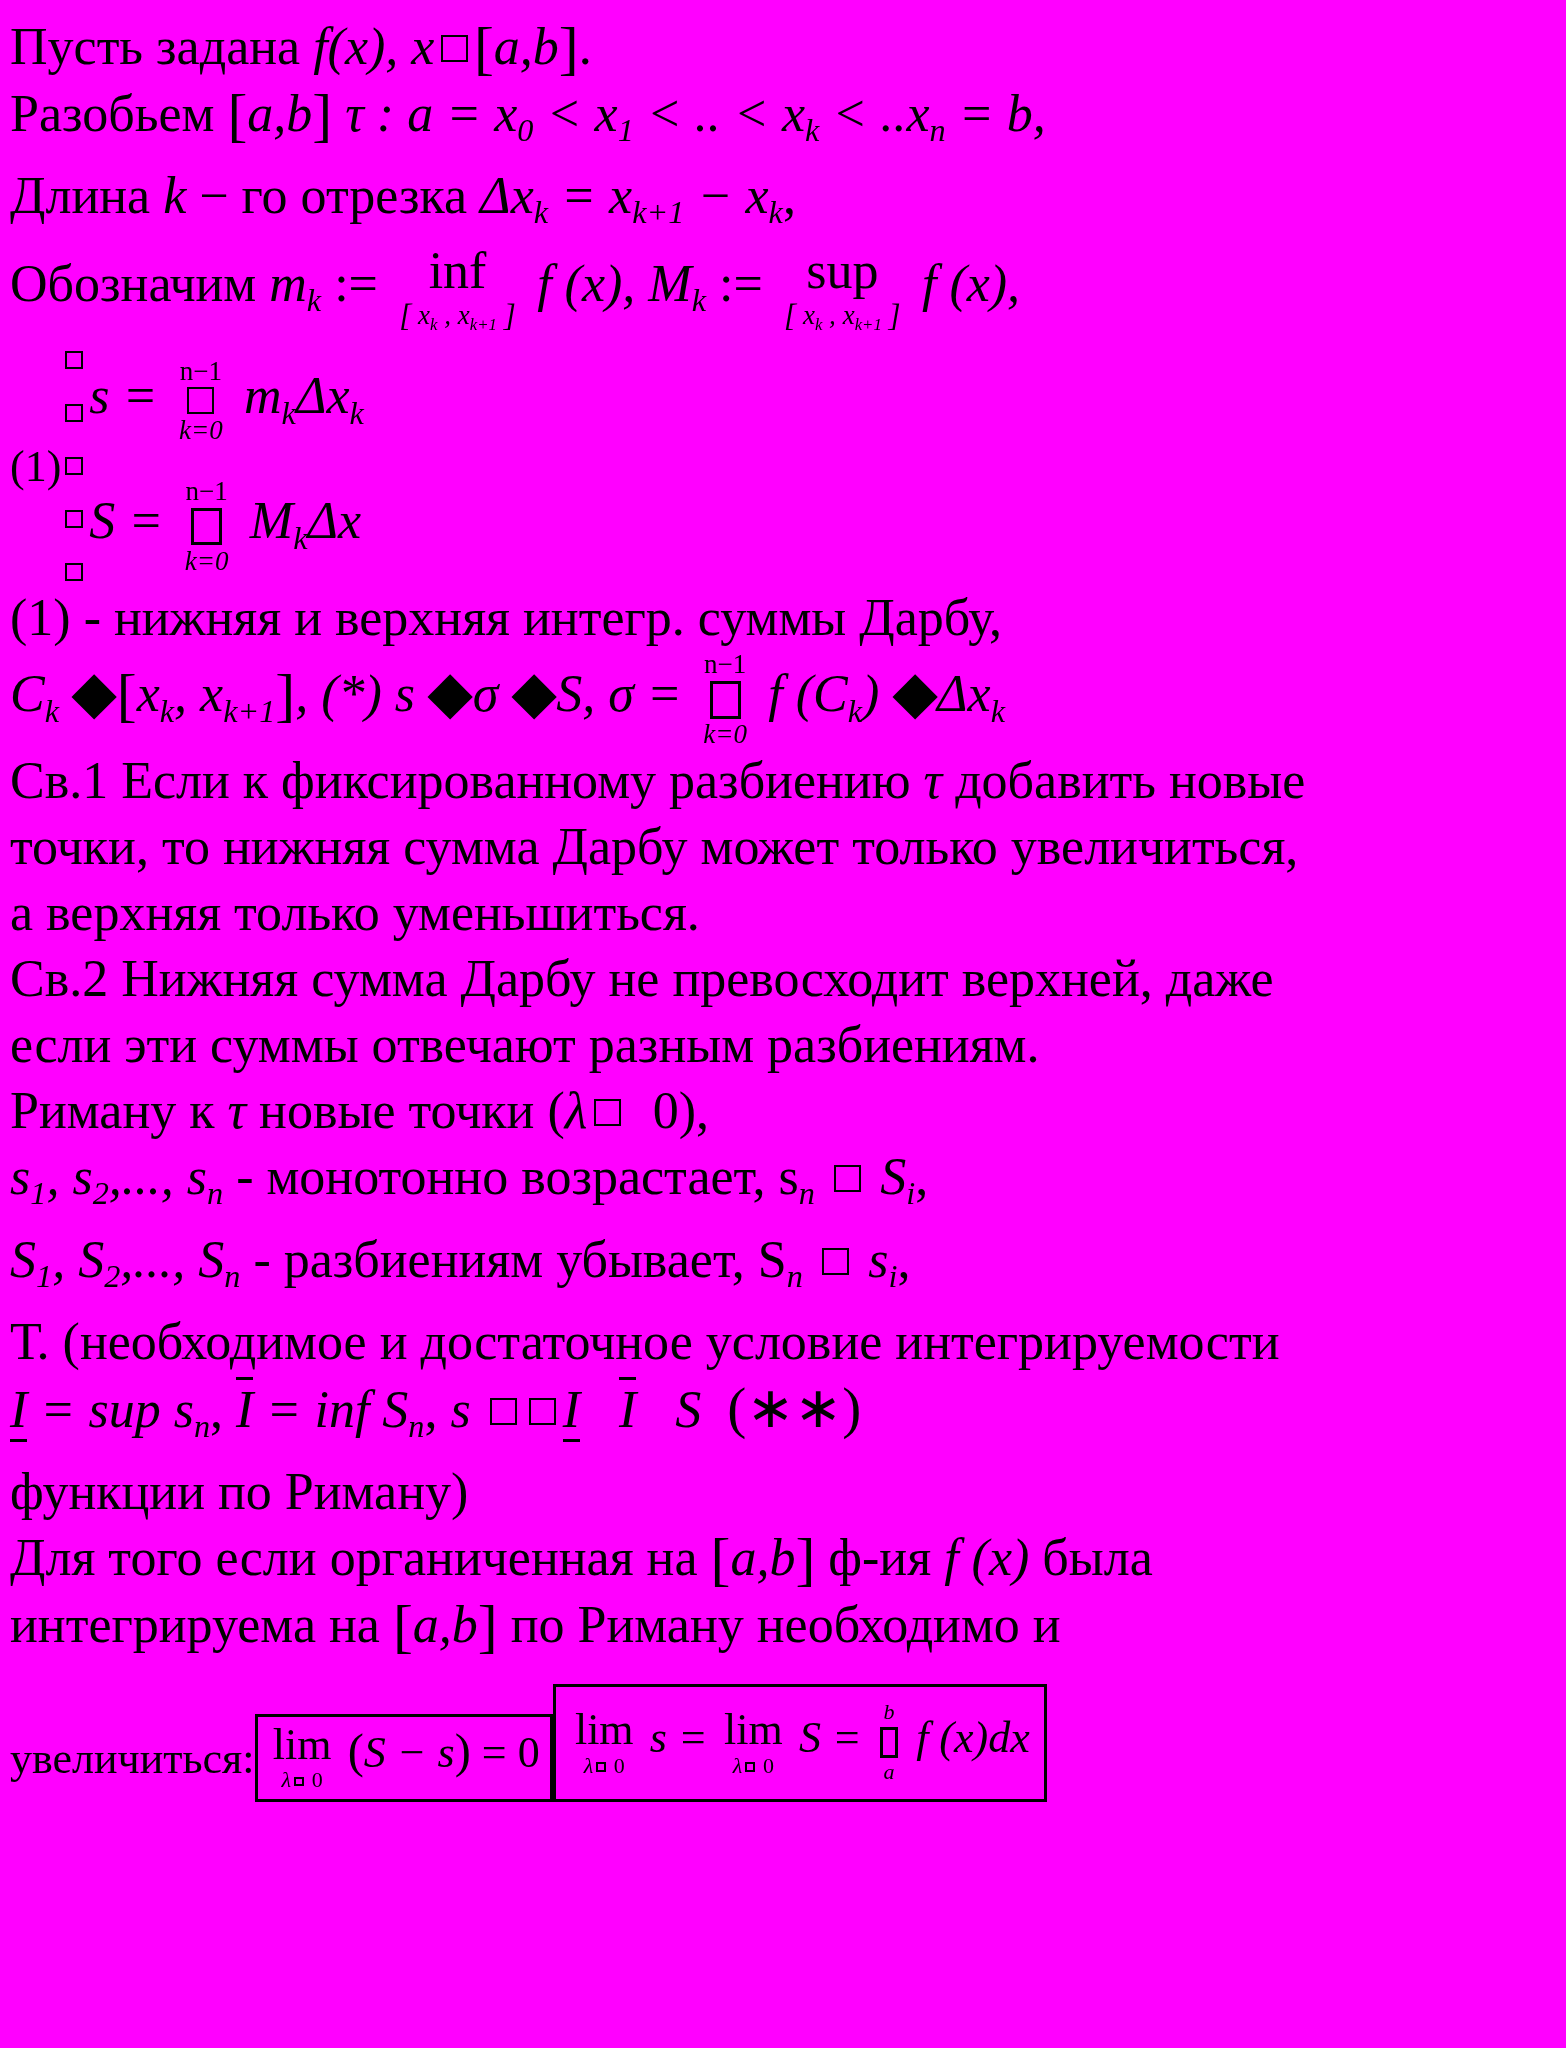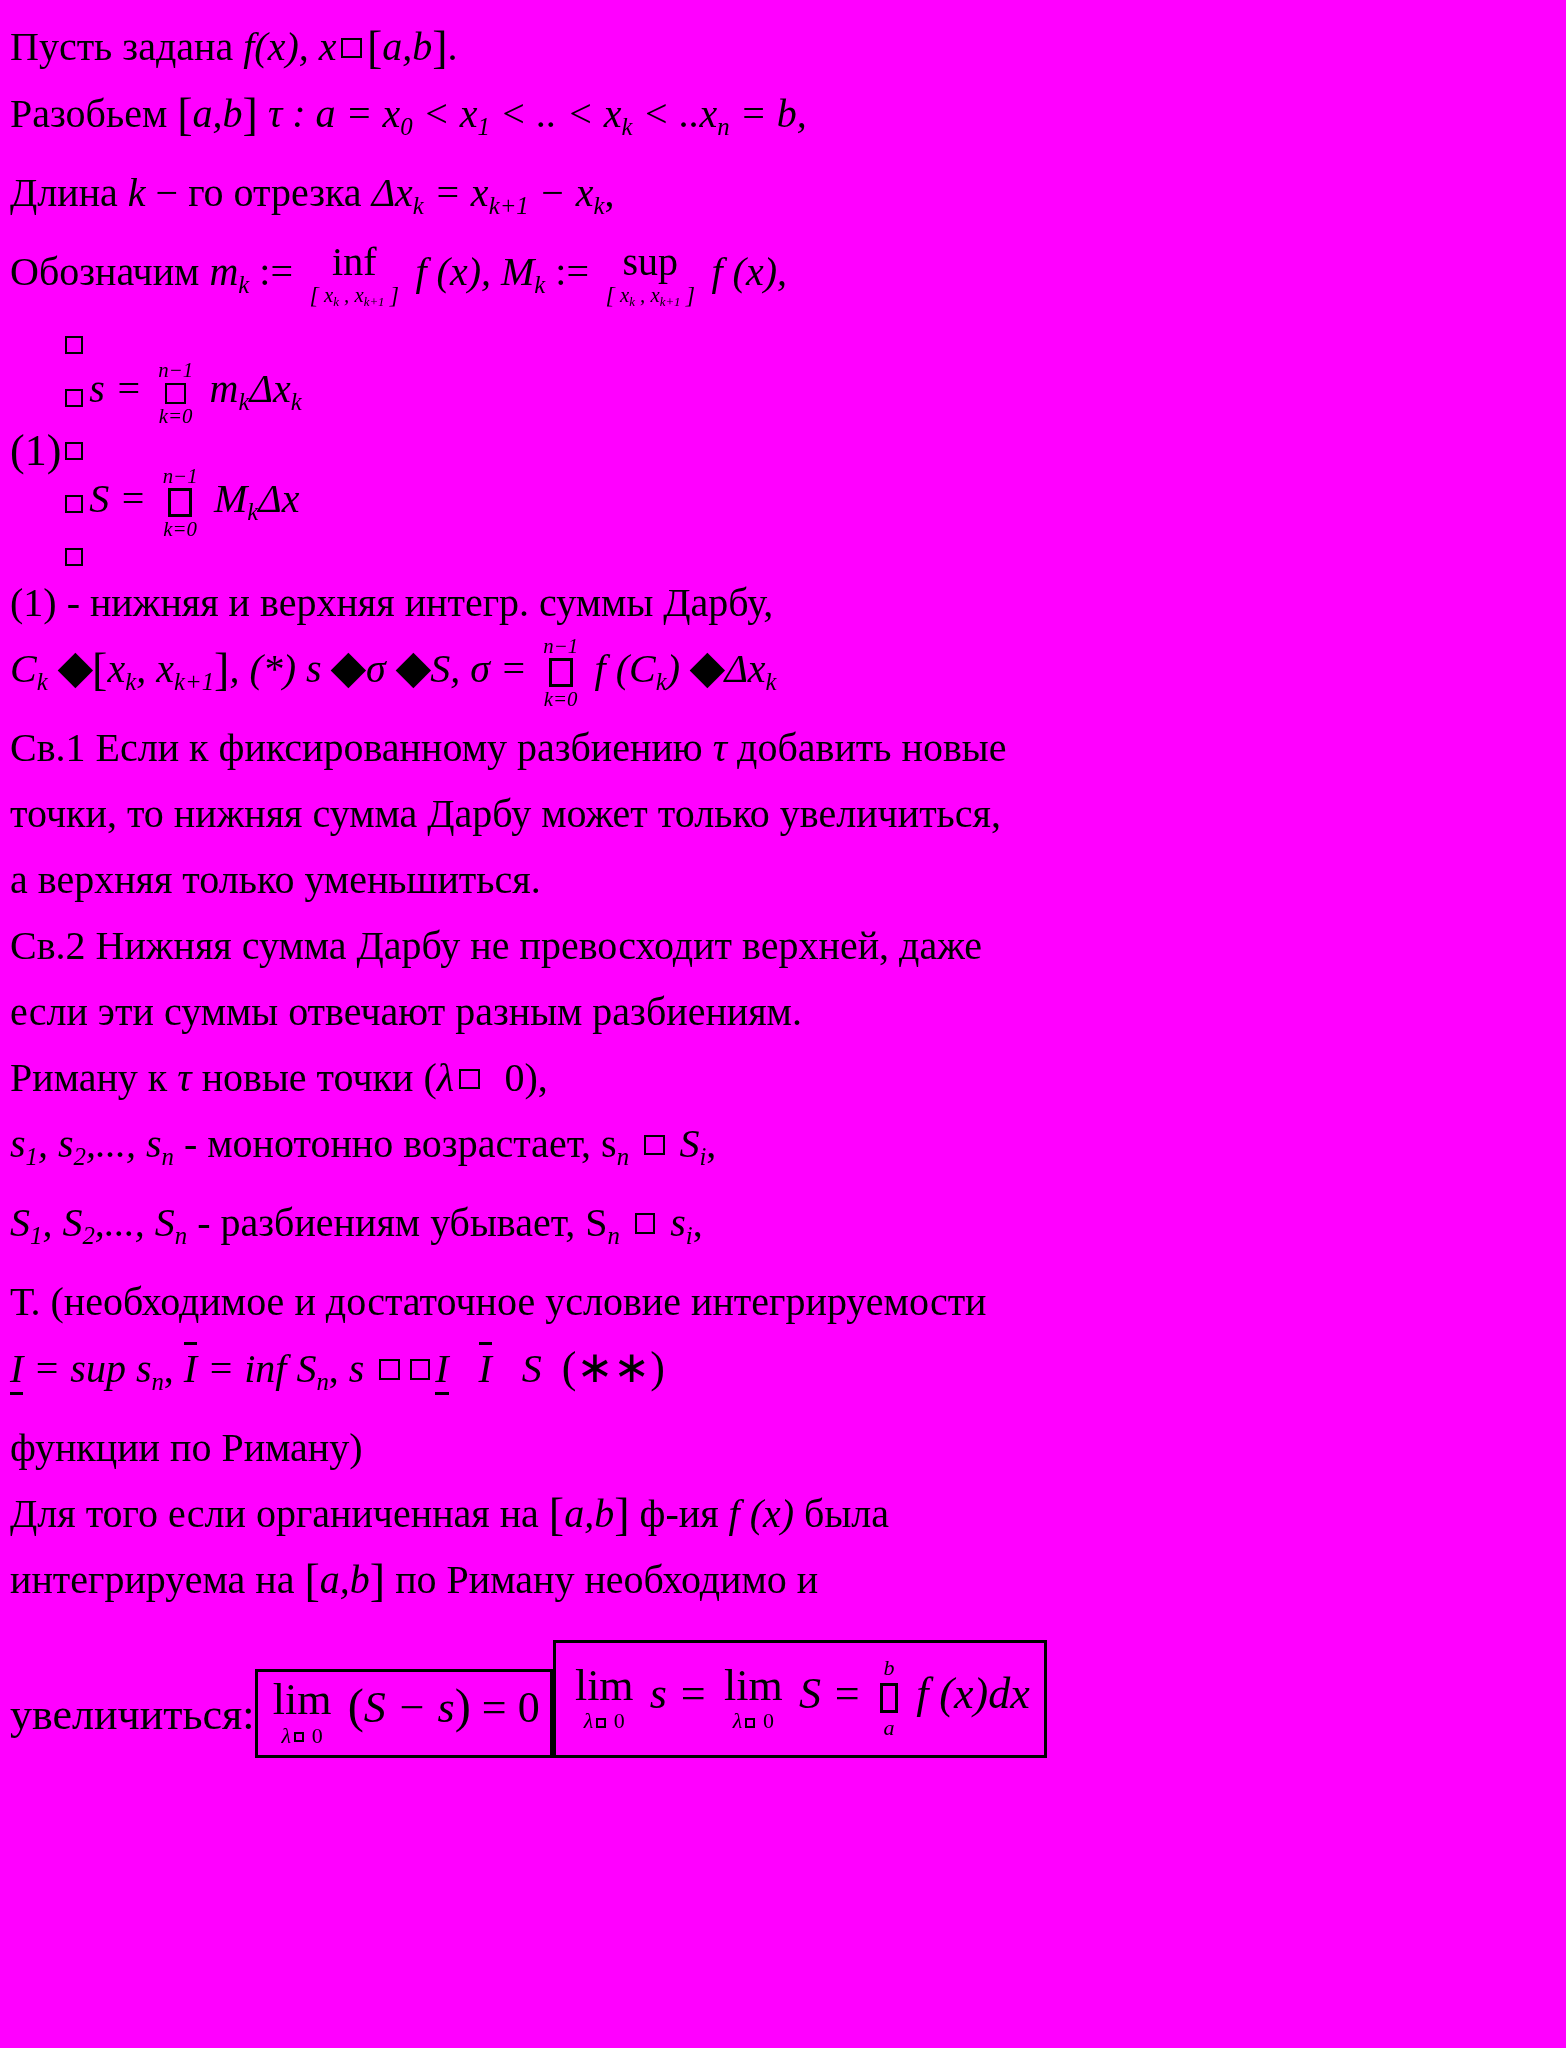--- a/index.html
+++ b/index.html
@@ -15,21 +15,21 @@
     overflow: hidden;
   }
   .page {
     position: relative;
     width: 1566px;
     height: 2048px;
     padding: 14px 0 0 10px;
     box-sizing: border-box;
   }
   .line {
-    font-size: 40px;
+    font-size: 52px;
     line-height: 66px;
     white-space: nowrap;
   }
   .it { font-style: italic; }
   .sub {
     font-size: 0.62em;
     vertical-align: -0.32em;
     font-style: italic;
   }
   .box-glyph {
@@ -66,21 +66,20 @@
   .op .main { font-size: 1em; }
   .op .below {
     font-size: 0.52em;
     margin-top: 0.10em;
     font-style: italic;
     text-align: center;
   }
   .op .above {
     font-size: 0.52em;
     margin-bottom: 0.10em;
-    font-style: italic;
     text-align: right;
   }
   .sumglyph {
     display: inline-block;
     width: 0.60em;
     height: 0.72em;
     border: 3px solid #000;
     box-sizing: border-box;
   }
   

